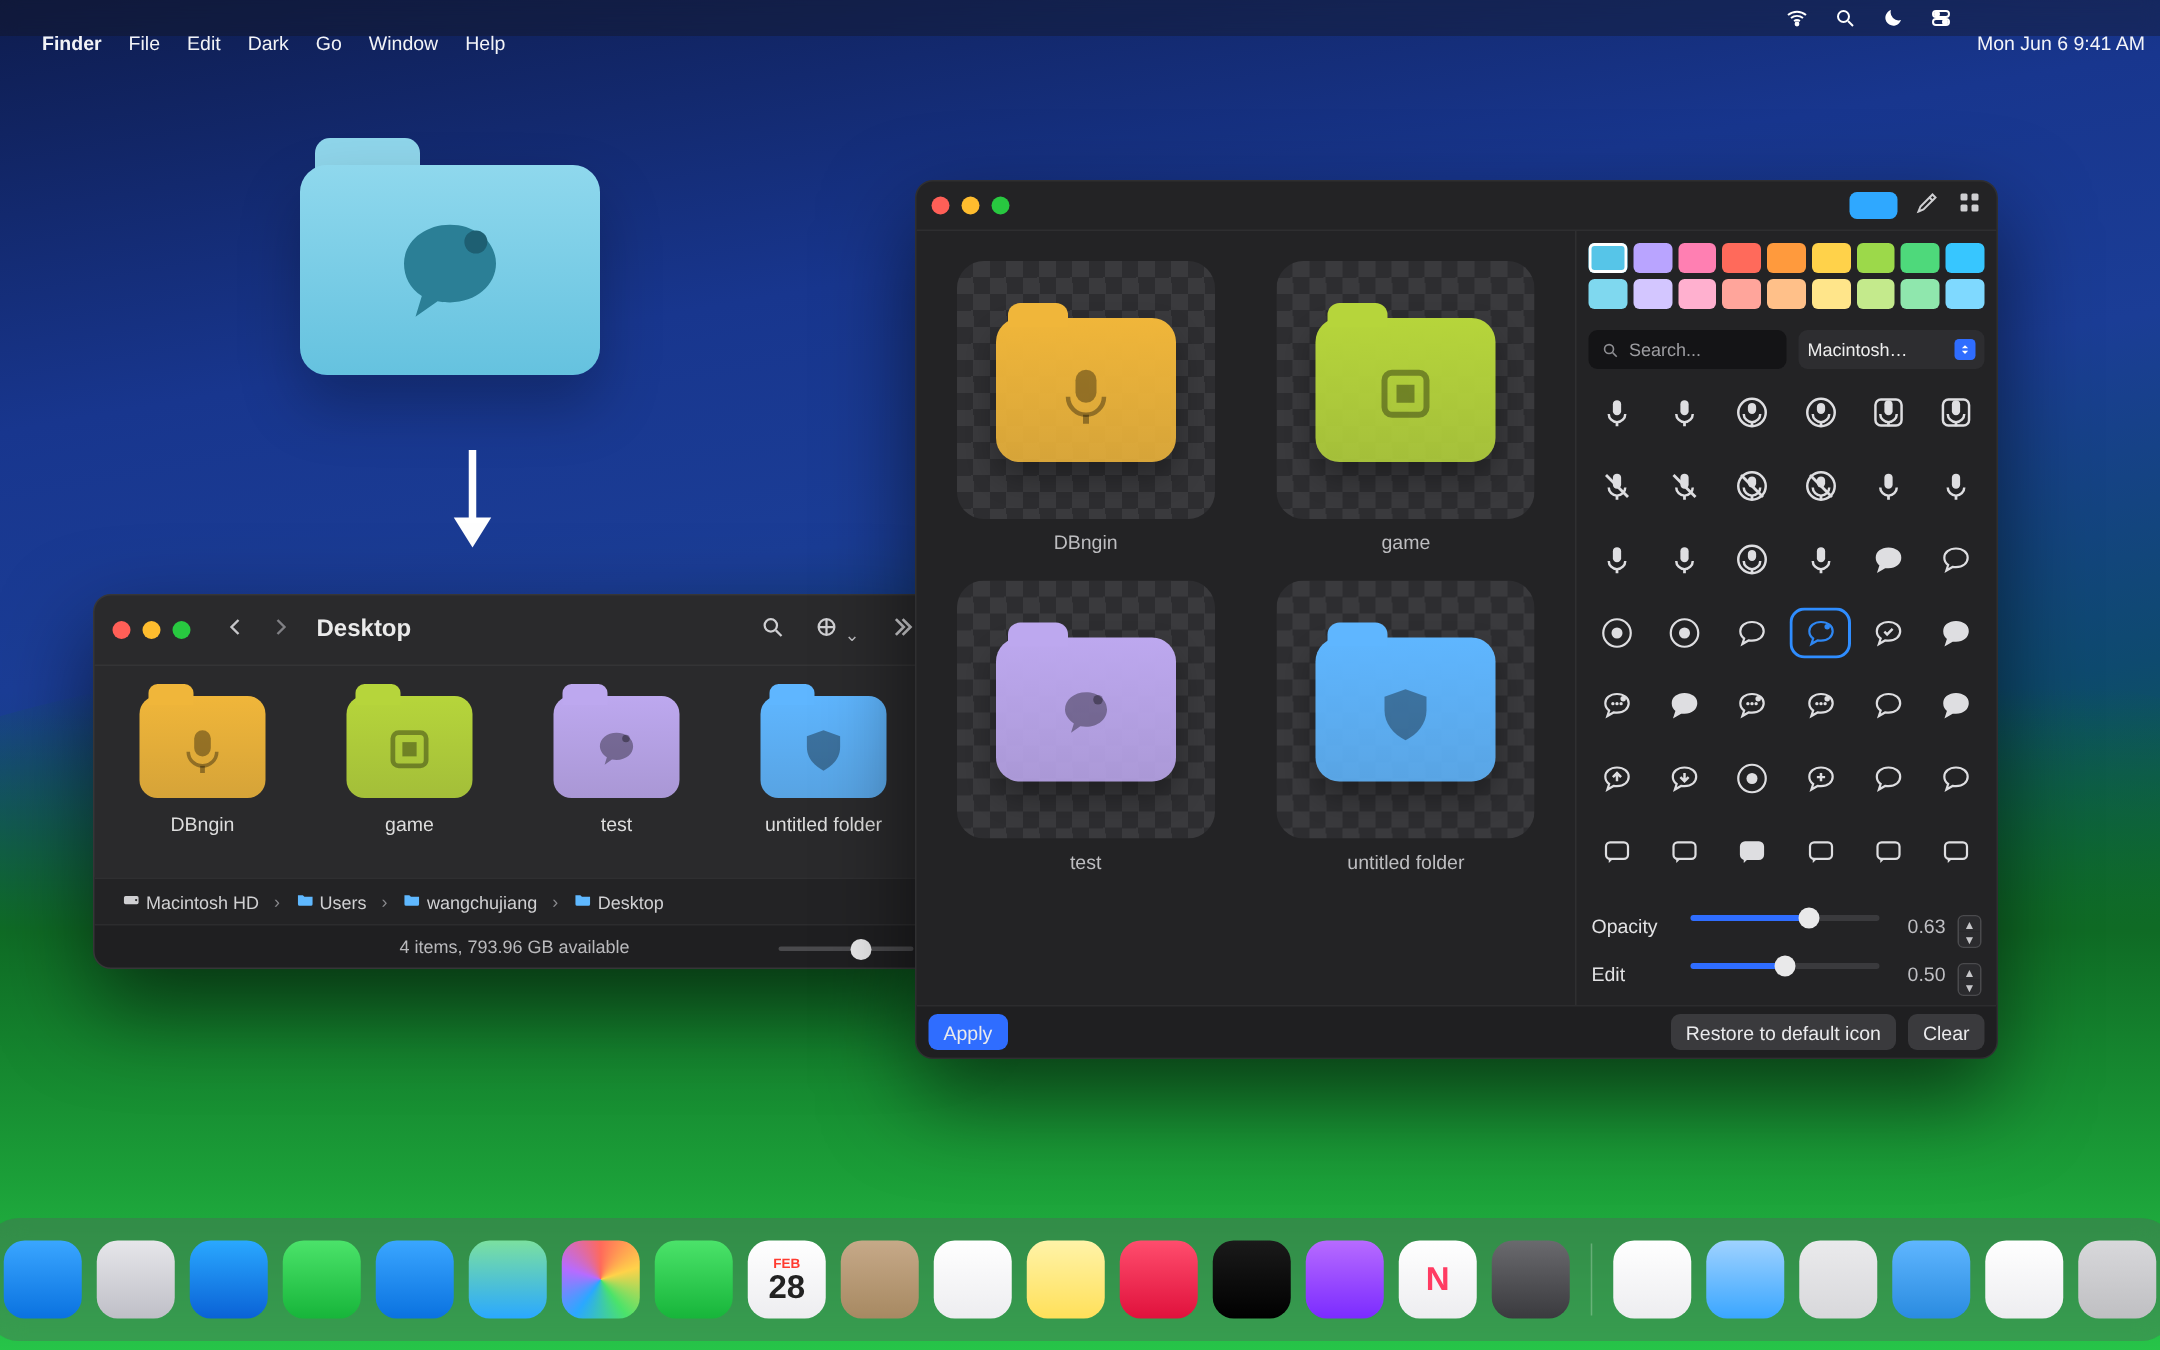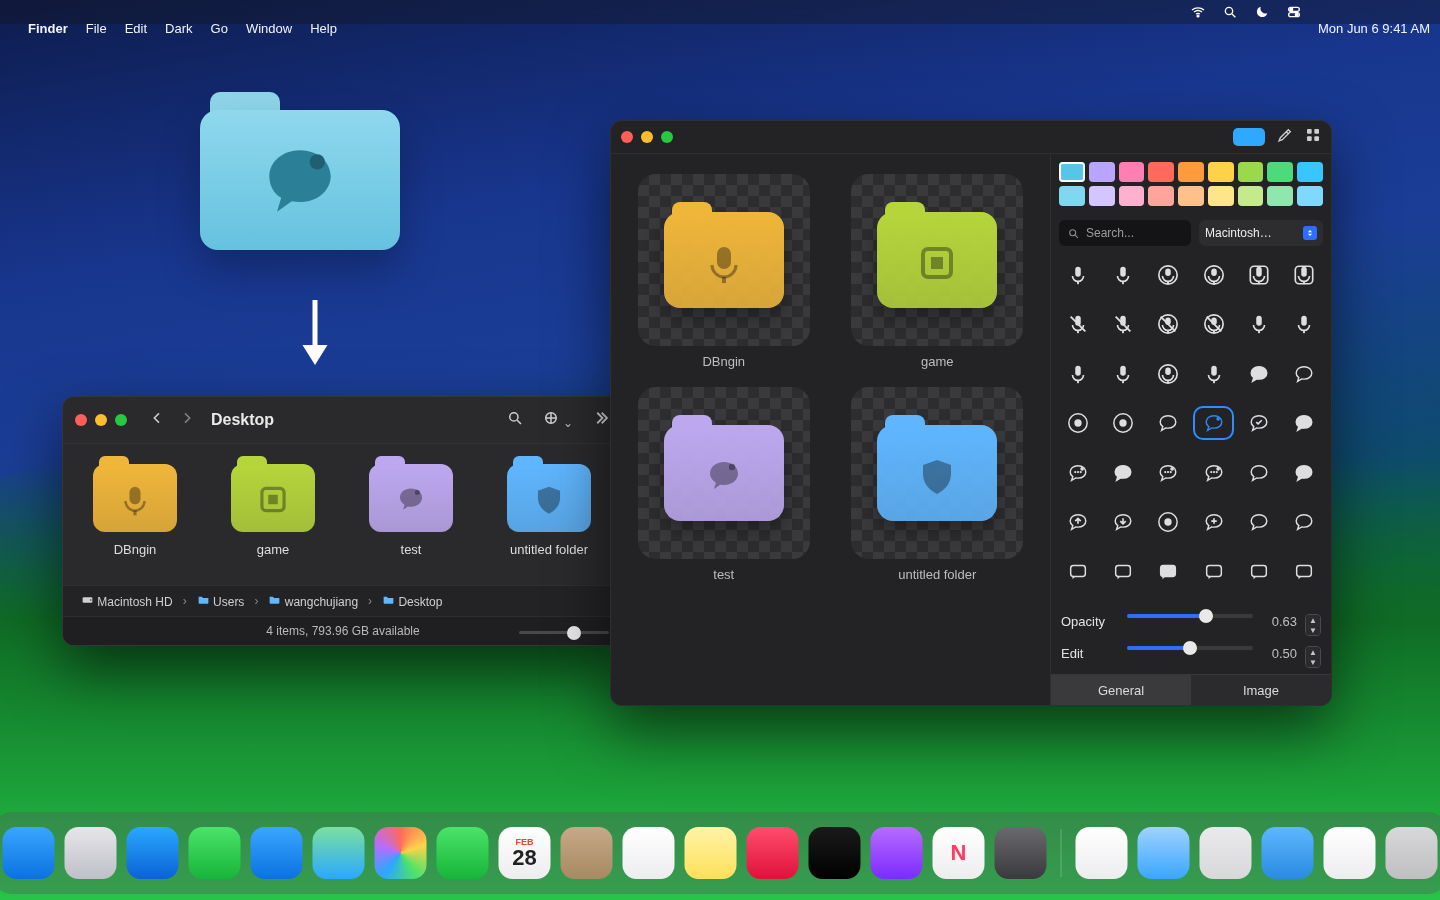--- a/index.html
+++ b/index.html
@@ -693,27 +693,29 @@
               <div class="fill" id="szFill" style="width: 50%;"></div>
               <div class="thumb" id="szThumb" style="left: calc(50% - 7px);"></div>
             </div>
           <span class="val">0.50</span>
           <div class="stepper">
               <div>▲</div>
               <div>▼</div>
             </div>
         </div>
       </div>
-      <div class="segtabs">
-        <div class="seg active">General</div>
-        <div class="seg">Image</div>
-      </div>
-    </div>
-  </div>
-
+    </div>
+  </div>
+
+  <div class="actionbar">
+    <div class="btn blue">Apply</div>
+    <div class="spacer"></div>
+    <div class="btn">Restore to default icon</div>
+    <div class="btn">Clear</div>
+  </div>
 </div>
 
 <div class="dock" id="dock">
     <div class="app" style="background: linear-gradient(rgb(58, 166, 255), rgb(10, 114, 224));"></div>
     <div class="app" style="background: linear-gradient(rgb(230, 230, 234), rgb(191, 191, 199));"></div>
     <div class="app" style="background: linear-gradient(rgb(42, 168, 255), rgb(10, 98, 214));"></div>
     <div class="app" style="background: linear-gradient(rgb(75, 227, 106), rgb(23, 181, 58));"></div>
     <div class="app" style="background: linear-gradient(rgb(58, 166, 255), rgb(10, 114, 224));"></div>
     <div class="app" style="background: linear-gradient(rgb(123, 224, 160), rgb(42, 168, 255));"></div>
     <div class="app" style="background: conic-gradient(rgb(255, 106, 91), rgb(255, 210, 74), rgb(75, 227, 106), rgb(42, 168, 255), rgb(183, 107, 255), rgb(255, 106, 91));"></div>

